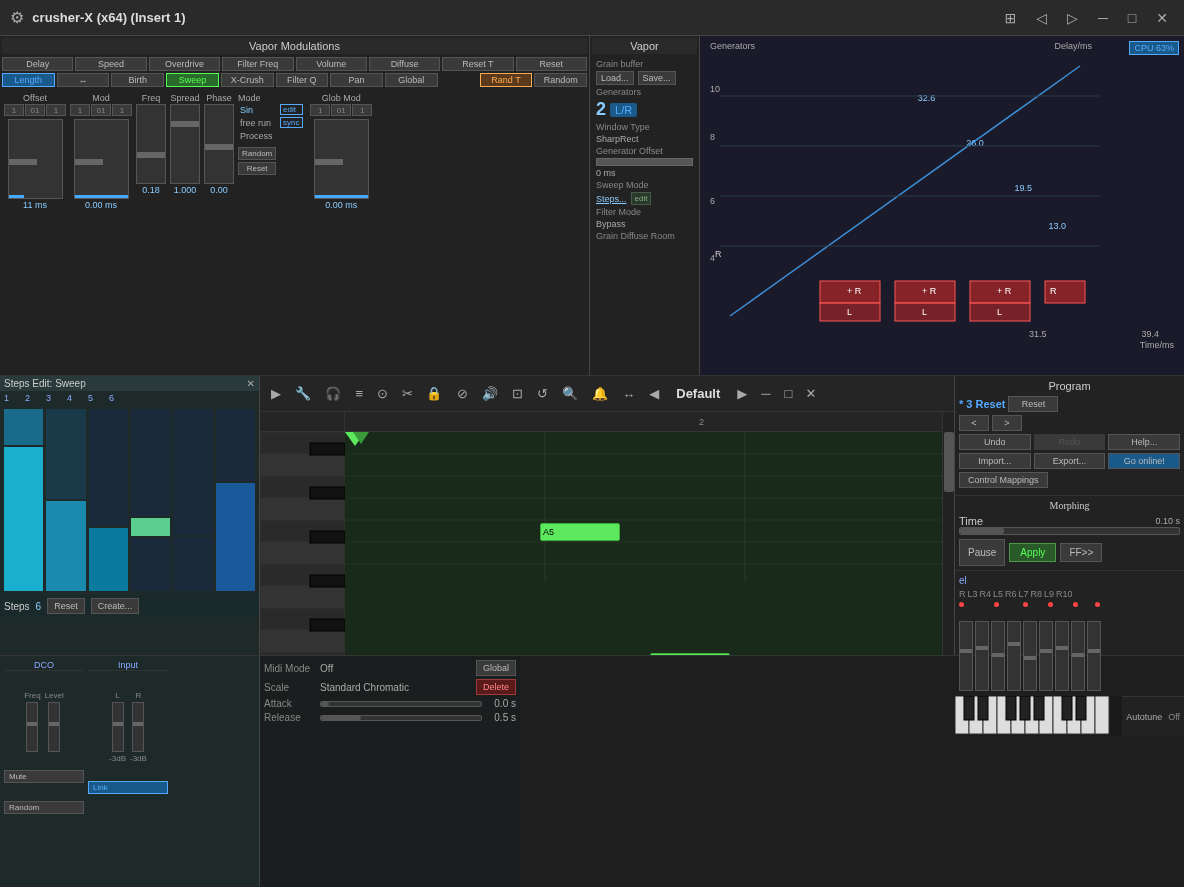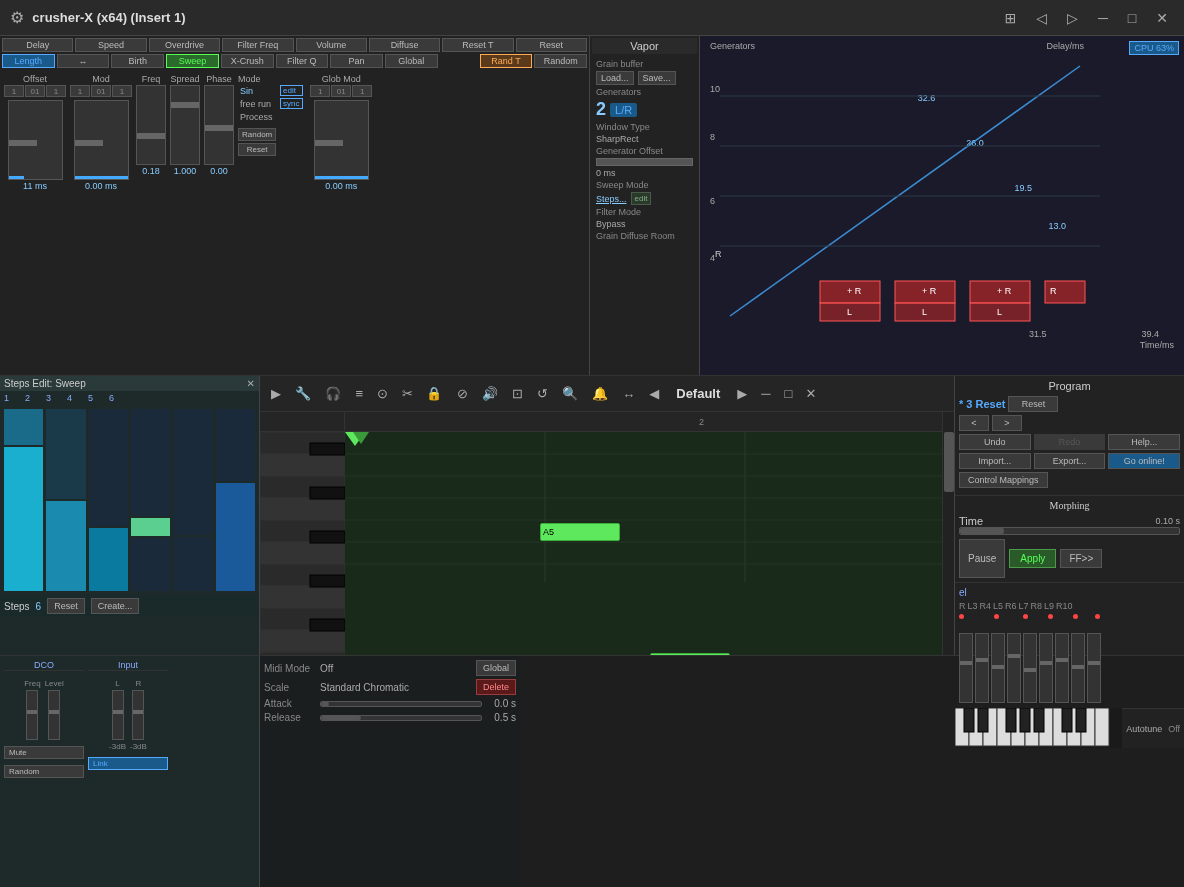--- a/index.html
+++ b/index.html
@@ -341,21 +341,21 @@
       color: #5f5;
       font-size: 10px;
       padding: 3px 10px;
       cursor: pointer;
     }
     .pause-btn {
       background: #3a3a3a;
       border: 1px solid #555;
       color: #bbb;
       font-size: 10px;
-      padding: 13px 8px;
+      padding: 7px 8px;
       cursor: pointer;
     }
     .ff-btn {
       background: #3a3a3a;
       border: 1px solid #555;
       color: #bbb;
       font-size: 10px;
       padding: 3px 8px;
       cursor: pointer;
     }
@@ -401,21 +401,21 @@
       width: 260px;
       background: #1e2a2a;
       border-right: 1px solid #444;
       padding: 4px;
     }
     .dco-cols { display: flex; gap: 4px; }
     .dco-col {
       display: flex;
       flex-direction: column;
       align-items: center;
-      gap: 6px;
+      gap: 18px;
     }
     .dco-title { font-size: 9px; color: #8af; margin-bottom: 2px; text-align: center; width: 100%; border-bottom: 1px solid #333; }
     .dco-sub { font-size: 8px; color: #888; }
     .dco-fader {
       width: 12px;
       height: 50px;
       background: #333;
       border: 1px solid #555;
       position: relative;
     }
@@ -505,20 +505,21 @@
     <span class="title-btn">□</span>
     <span class="title-btn">✕</span>
   </div>
 </div>
 
 <div class="main-container">
 
   <div class="top-section">
 
     <div class="vapor-mod-panel">
+      <div class="panel-title">Vapor Modulations</div>
 
       <div class="vm-row">
         <div class="vm-btn">Delay</div>
         <div class="vm-btn">Speed</div>
         <div class="vm-btn">Overdrive</div>
         <div class="vm-btn">Filter Freq</div>
         <div class="vm-btn">Volume</div>
         <div class="vm-btn">Diffuse</div>
         <div class="vm-btn">Reset T</div>
         <div class="vm-btn">Reset</div>
@@ -673,21 +674,21 @@
         </div>
       </div>
     </div>
 
     <div class="grain-view-panel">
       <div class="grain-canvas">
 
         <div class="cpu-badge">CPU 63%</div>
 
         <div class="grain-label" style="left:10px;top:5px;">Generators</div>
-        <div class="grain-label" style="right:100px;top:5px;">Delay/ms</div>
+        <div class="grain-label" style="right:92px;top:5px;">Delay/ms</div>
         <div class="grain-label" style="right:10px;bottom:5px;">Time/ms</div>
 
         <div class="grain-label" style="left:10px;top:15%;">10</div>
         <div class="grain-label" style="left:10px;top:30%;">8</div>
         <div class="grain-label" style="left:10px;top:50%;">6</div>
         <div class="grain-label" style="left:10px;top:68%;">4</div>
 
         <div class="grain-label" style="left:45%;top:18%;color:#8cf;">32.6</div>
         <div class="grain-label" style="left:55%;top:32%;color:#8cf;">26.0</div>
         <div class="grain-label" style="left:65%;top:46%;color:#8cf;">19.5</div>

